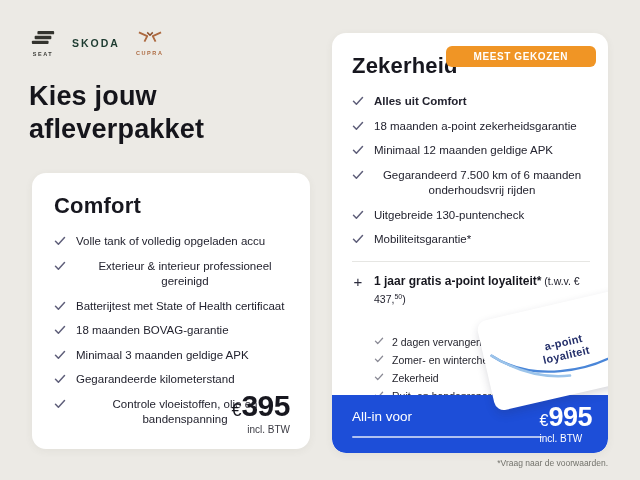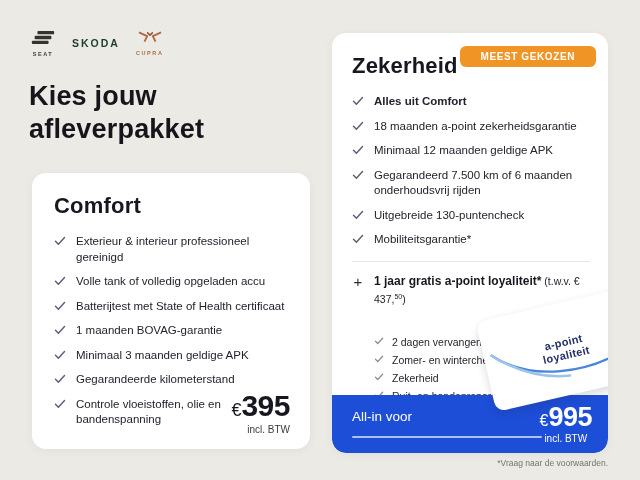--- a/index.html
+++ b/index.html
@@ -23,35 +23,35 @@
   .page-title { position:absolute; left:29px; top:80px; font-size:27px; line-height:33px; font-weight:700; color:#15151B; letter-spacing:0.2px; }
 
   
   .card { position:absolute; background:#FFFFFF; border-radius:14px; box-shadow:0 2px 8px rgba(60,60,50,0.06); }
   .card h2 { font-size:22px; font-weight:700; color:#17171F; letter-spacing:0.2px; }
 
   .card-comfort { left:32px; top:173px; width:278px; height:276px; padding:20px 16px 16px 22px; }
   .card-zekerheid { left:332px; top:33px; width:276px; height:420px; padding:20px 18px 0 20px; overflow:hidden; }
 
   .checklist { list-style:none; display:flex; flex-direction:column; gap:9px; margin-top:15px; }
-  .check-item { display:flex; gap:10px; align-items:flex-start; }
+  .check-item { display:flex; gap:10px; align-items:flex-start;text-align:center; }
   .check-item .check { flex:0 0 12px; margin-top:2px; display:inline-flex; }
   .check-item .txt { font-size:11.5px; line-height:15.5px; color:#23232F; }
   .check-item .txt.bold { font-weight:700; }
 
   
   .price-block { position:absolute; right:20px; bottom:14px; text-align:right; }
   .price-row { color:#17171F; white-space:nowrap; }
   .price-row .cur { font-size:18px; font-weight:400; }
   .price-row .amount { font-size:30px; font-weight:700; letter-spacing:-0.5px; }
   .price-note { font-size:10px; color:#3A3A42; margin-top:1px; }
 
   
   .badge { position:absolute; top:13px; right:12px; background:#F09525; color:#FFFFFF;
-           font-size:10px; font-weight:700; letter-spacing:0.6px; padding:5px 21px; border-radius:6px; }
+           font-size:10px; font-weight:700; letter-spacing:0.6px; padding:5px 28px; border-radius:6px; }
 
   .divider { border:none; border-top:1px solid #E6E6E3; margin:13px 0 12px 0; }
 
   .bonus-row { display:flex; gap:10px; align-items:flex-start; }
   .bonus-row .plus { flex:0 0 12px; font-size:15px; line-height:15px; font-weight:500; color:#2A2A3C; text-align:center; }
   .bonus-text { font-size:12px; line-height:15px; color:#17171F; }
   .bonus-label { font-weight:700; }
   .bonus-value { font-size:10.5px; color:#23232F; }
   .bonus-value sup { font-size:7px; }
 
@@ -69,21 +69,21 @@
                   display:flex; align-items:center; justify-content:center; }
   .loyalty-card svg { position:absolute; left:0; top:0; }
   .loyalty-text { position:relative; text-align:center; font-size:11px; font-weight:700;
                   color:#25306B; line-height:13px; letter-spacing:0.3px; }
 
   
   .footer-bar { position:absolute; left:0; right:0; bottom:0; height:58px; background:#1d4ed8;
                 border-radius:0 0 14px 14px; z-index:2; }
   .allin-label { position:absolute; left:20px; top:14px; color:#FFFFFF; font-size:13.5px; font-weight:500; }
   .allin-line { position:absolute; left:20px; top:41px; width:190px; height:2px; background:rgba(255,255,255,0.65); border-radius:1px; }
-  .footer-price { position:absolute; right:16px; top:7px; text-align:center; color:#FFFFFF; }
+  .footer-price { position:absolute; right:16px; top:7px; text-align:left; color:#FFFFFF; }
   .footer-price .cur { font-size:16px; }
   .footer-price .amount { font-size:27px; font-weight:700; letter-spacing:-0.5px; }
   .footer-price .note { font-size:10px; margin-top:0px; color:#FFFFFF; }
 
   .footnote { position:absolute; right:32px; top:458px; font-size:8.5px; color:#73736C; }
 </style>
 </head>
 <body>
 
 <div class="page">
@@ -119,45 +119,45 @@
 
   <section class="card card-comfort">
     <h2>Comfort</h2>
     <ul class="checklist">
       <li class="check-item">
         <span class="check">
             <svg width="12" height="10" viewBox="0 0 12 10">
               <path d="M1.5 5.2 L4.4 8.2 L10.5 1.5" stroke="#5F5F7A" stroke-width="1.5" fill="none" stroke-linecap="round" stroke-linejoin="round"></path>
             </svg>
           </span>
+        <span class="txt">Volle tank of volledig opgeladen accu</span>
+      </li>
+      <li class="check-item">
+        <span class="check">
+            <svg width="12" height="10" viewBox="0 0 12 10">
+              <path d="M1.5 5.2 L4.4 8.2 L10.5 1.5" stroke="#5F5F7A" stroke-width="1.5" fill="none" stroke-linecap="round" stroke-linejoin="round"></path>
+            </svg>
+          </span>
         <span class="txt">Exterieur &amp; interieur professioneel gereinigd</span>
       </li>
       <li class="check-item">
         <span class="check">
             <svg width="12" height="10" viewBox="0 0 12 10">
               <path d="M1.5 5.2 L4.4 8.2 L10.5 1.5" stroke="#5F5F7A" stroke-width="1.5" fill="none" stroke-linecap="round" stroke-linejoin="round"></path>
             </svg>
           </span>
-        <span class="txt">Volle tank of volledig opgeladen accu</span>
-      </li>
-      <li class="check-item">
-        <span class="check">
-            <svg width="12" height="10" viewBox="0 0 12 10">
-              <path d="M1.5 5.2 L4.4 8.2 L10.5 1.5" stroke="#5F5F7A" stroke-width="1.5" fill="none" stroke-linecap="round" stroke-linejoin="round"></path>
-            </svg>
-          </span>
         <span class="txt">Batterijtest met State of Health certificaat</span>
       </li>
       <li class="check-item">
         <span class="check">
             <svg width="12" height="10" viewBox="0 0 12 10">
               <path d="M1.5 5.2 L4.4 8.2 L10.5 1.5" stroke="#5F5F7A" stroke-width="1.5" fill="none" stroke-linecap="round" stroke-linejoin="round"></path>
             </svg>
           </span>
-        <span class="txt">1 maanden BOVAG-garantie</span>
+        <span class="txt">18 maanden BOVAG-garantie</span>
       </li>
       <li class="check-item">
         <span class="check">
             <svg width="12" height="10" viewBox="0 0 12 10">
               <path d="M1.5 5.2 L4.4 8.2 L10.5 1.5" stroke="#5F5F7A" stroke-width="1.5" fill="none" stroke-linecap="round" stroke-linejoin="round"></path>
             </svg>
           </span>
         <span class="txt">Minimaal 3 maanden geldige APK</span>
       </li>
       <li class="check-item">

